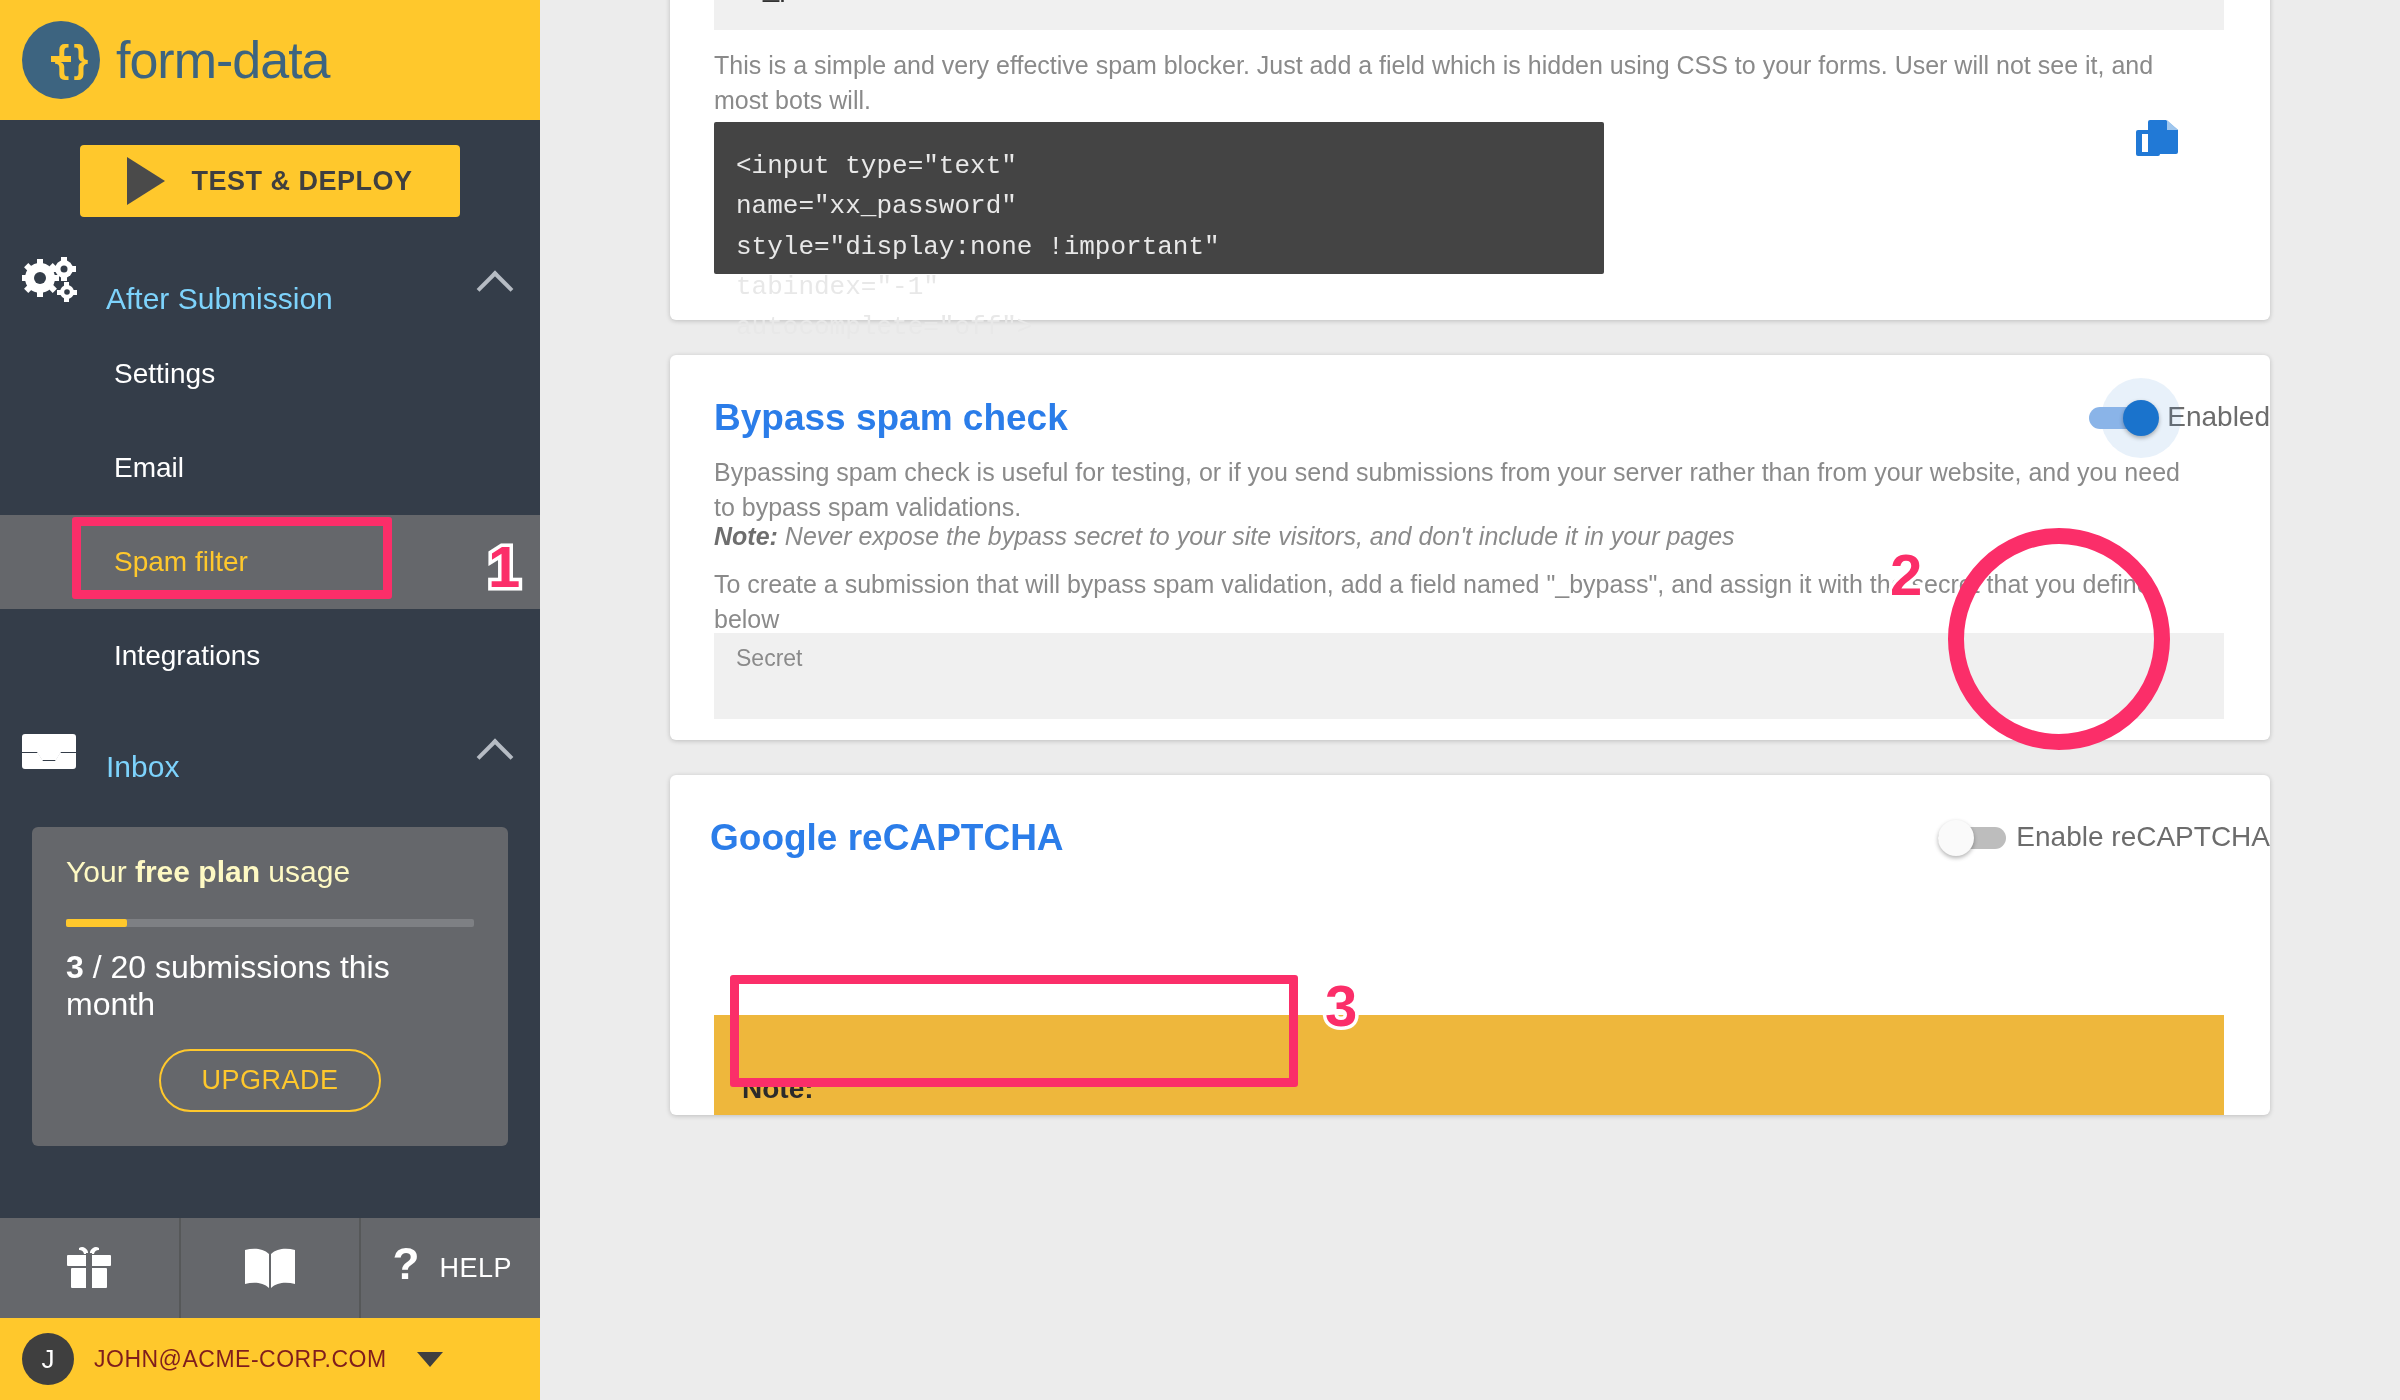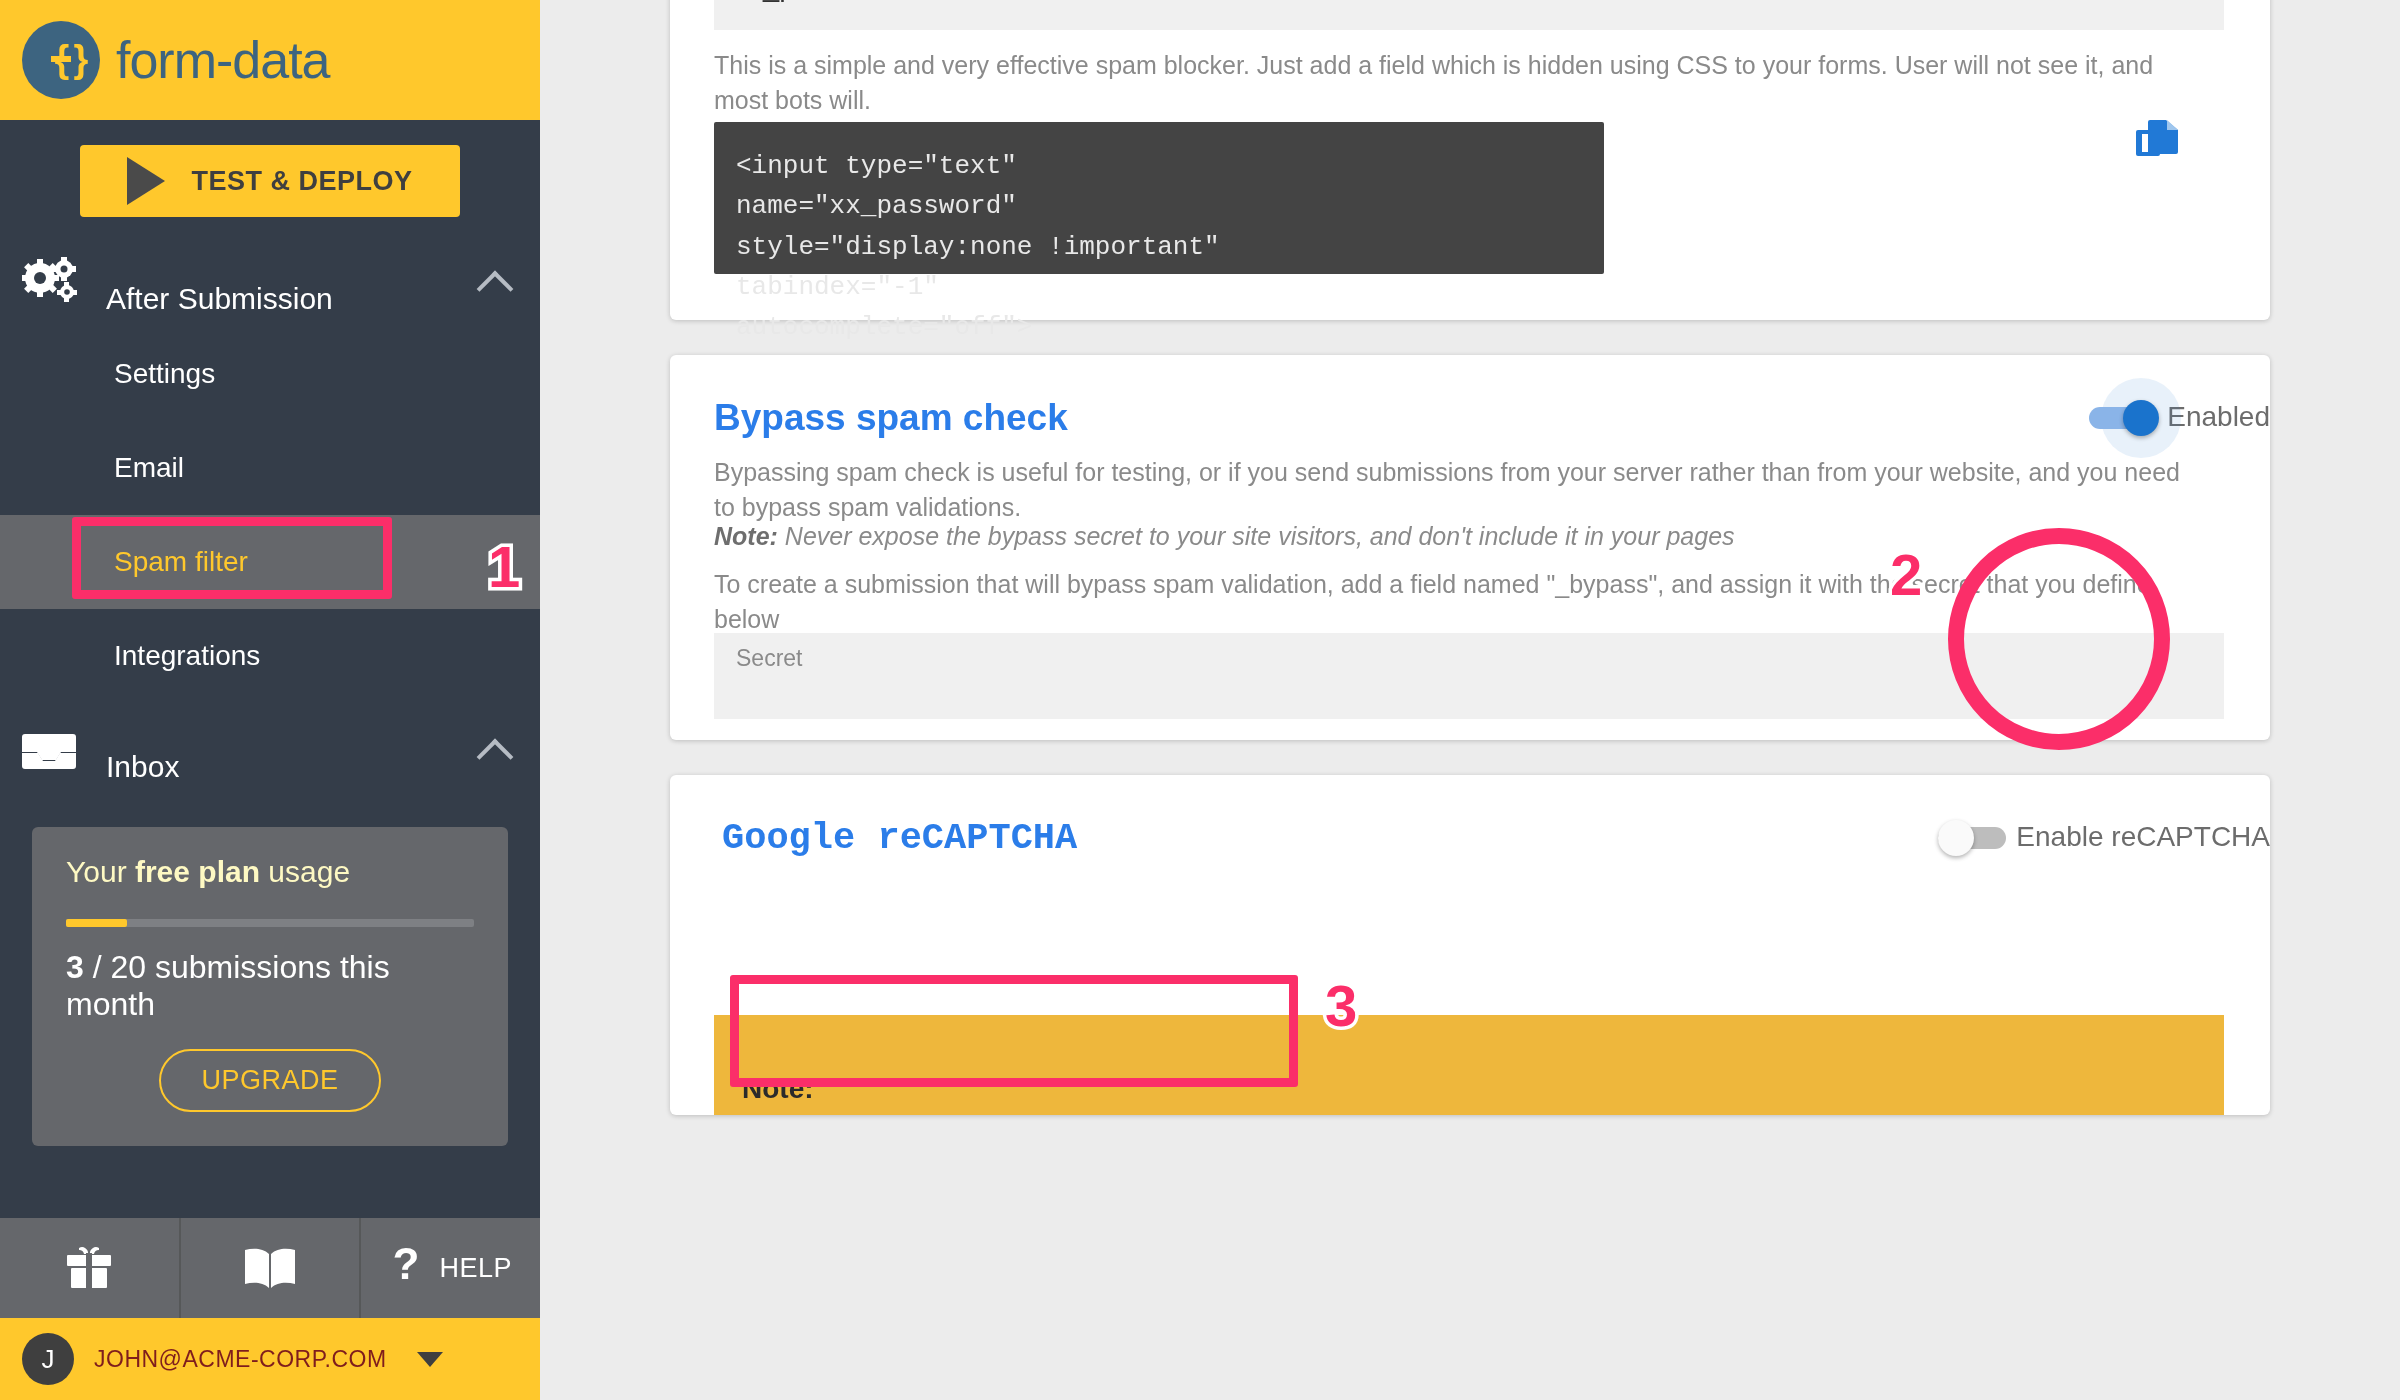--- a/index.html
+++ b/index.html
@@ -44,21 +44,21 @@
   }
   .play-tri {
     width: 0; height: 0; border-left: 38px solid #4a4a4a;
     border-top: 24px solid transparent; border-bottom: 24px solid transparent;
   }
   .nav-group-header {
     height: 92px; display: flex; align-items: center;
     padding: 0 28px 0 22px; cursor: pointer; position: relative;
   }
   .nav-icon { width: 72px; display: flex; align-items: center; justify-content: flex-start; }
-  .nav-group-label { flex: 1; color: #ffffff; font-size: 30px; padding-left: 12px; margin-top: 36px; }
+  .nav-group-label { flex: 1; color: #7dd3fc; font-size: 30px; padding-left: 12px; margin-top: 36px; }
   .chev { width: 34px; height: 34px; position: relative; }
   .chev::before {
     content: ""; position: absolute; left: 4px; top: 12px;
     width: 22px; height: 22px; border-left: 4px solid #b6bcc4;
     border-top: 4px solid #b6bcc4; transform: rotate(45deg);
   }
   .nav-item {
     height: 94px; display: flex; align-items: center;
     padding-left: 114px; color: #fff; font-size: 28px; cursor: pointer;
   }
@@ -376,21 +376,21 @@
       <div class="para" style="position:absolute; left:44px; top:212px; width:1480px;">To create a submission that will bypass spam validation, add a field named "_bypass", and assign it with the secret that you define below</div>
 
       <div class="secret-row">
         <div class="secret-inner">
           <div class="secret-label">Secret</div>
         </div>
       </div>
     </section>
 
     <section class="card" id="card-recaptcha">
-      <div class="card-title" style="position:absolute; left:52px; top:42px;font-family:Liberation Mono, monospace;">Google reCAPTCHA</div>
+      <div class="card-title" style="position:absolute; left:40px; top:42px;">Google reCAPTCHA</div>
 
       <div class="toggle-row" style="right:0px; top:45px;">
         <span class="switch">
           <span class="sw-track off"></span>
           <span class="sw-knob off"></span>
         </span>
         <span class="toggle-label">Enable reCAPTCHA</span>
       </div>
 
       <div class="note-band">

